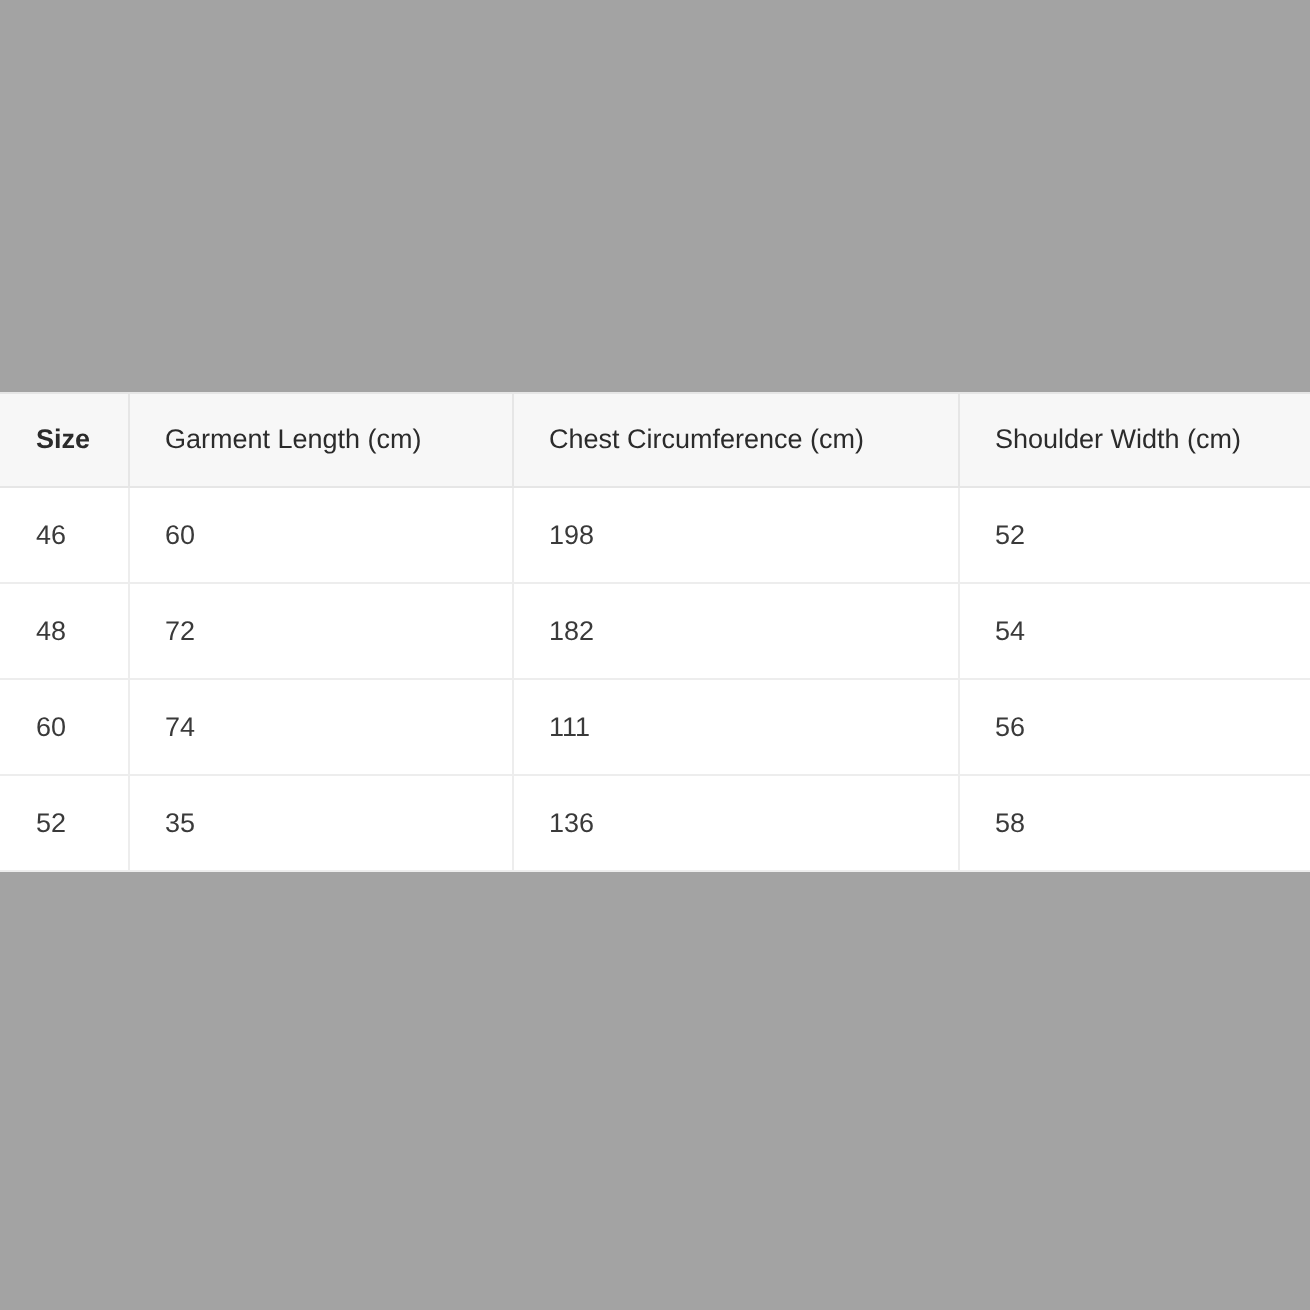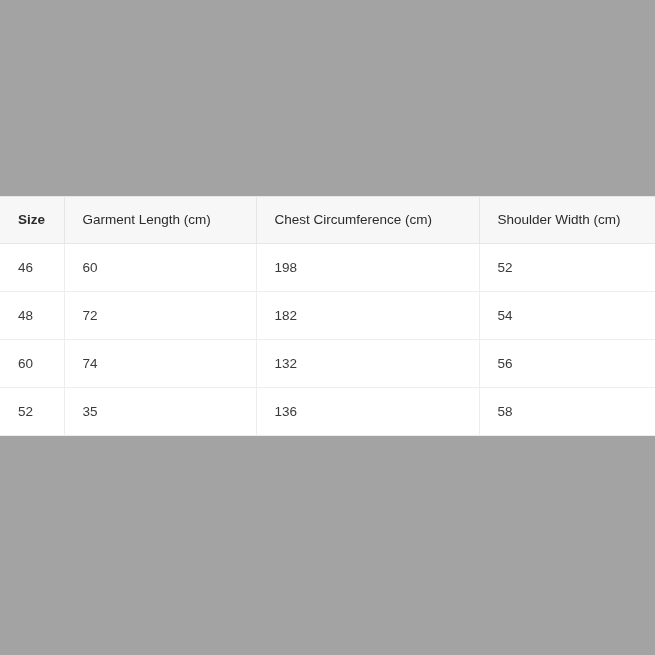--- a/index.html
+++ b/index.html
@@ -95,21 +95,21 @@
         </tr>
         <tr>
           <td>48</td>
           <td>72</td>
           <td>182</td>
           <td>54</td>
         </tr>
         <tr>
           <td>60</td>
           <td>74</td>
-          <td>132</td>
+          <td>111</td>
           <td>56</td>
         </tr>
         <tr>
           <td>52</td>
           <td>35</td>
           <td>136</td>
           <td>58</td>
         </tr>
       </tbody>
     </table>

